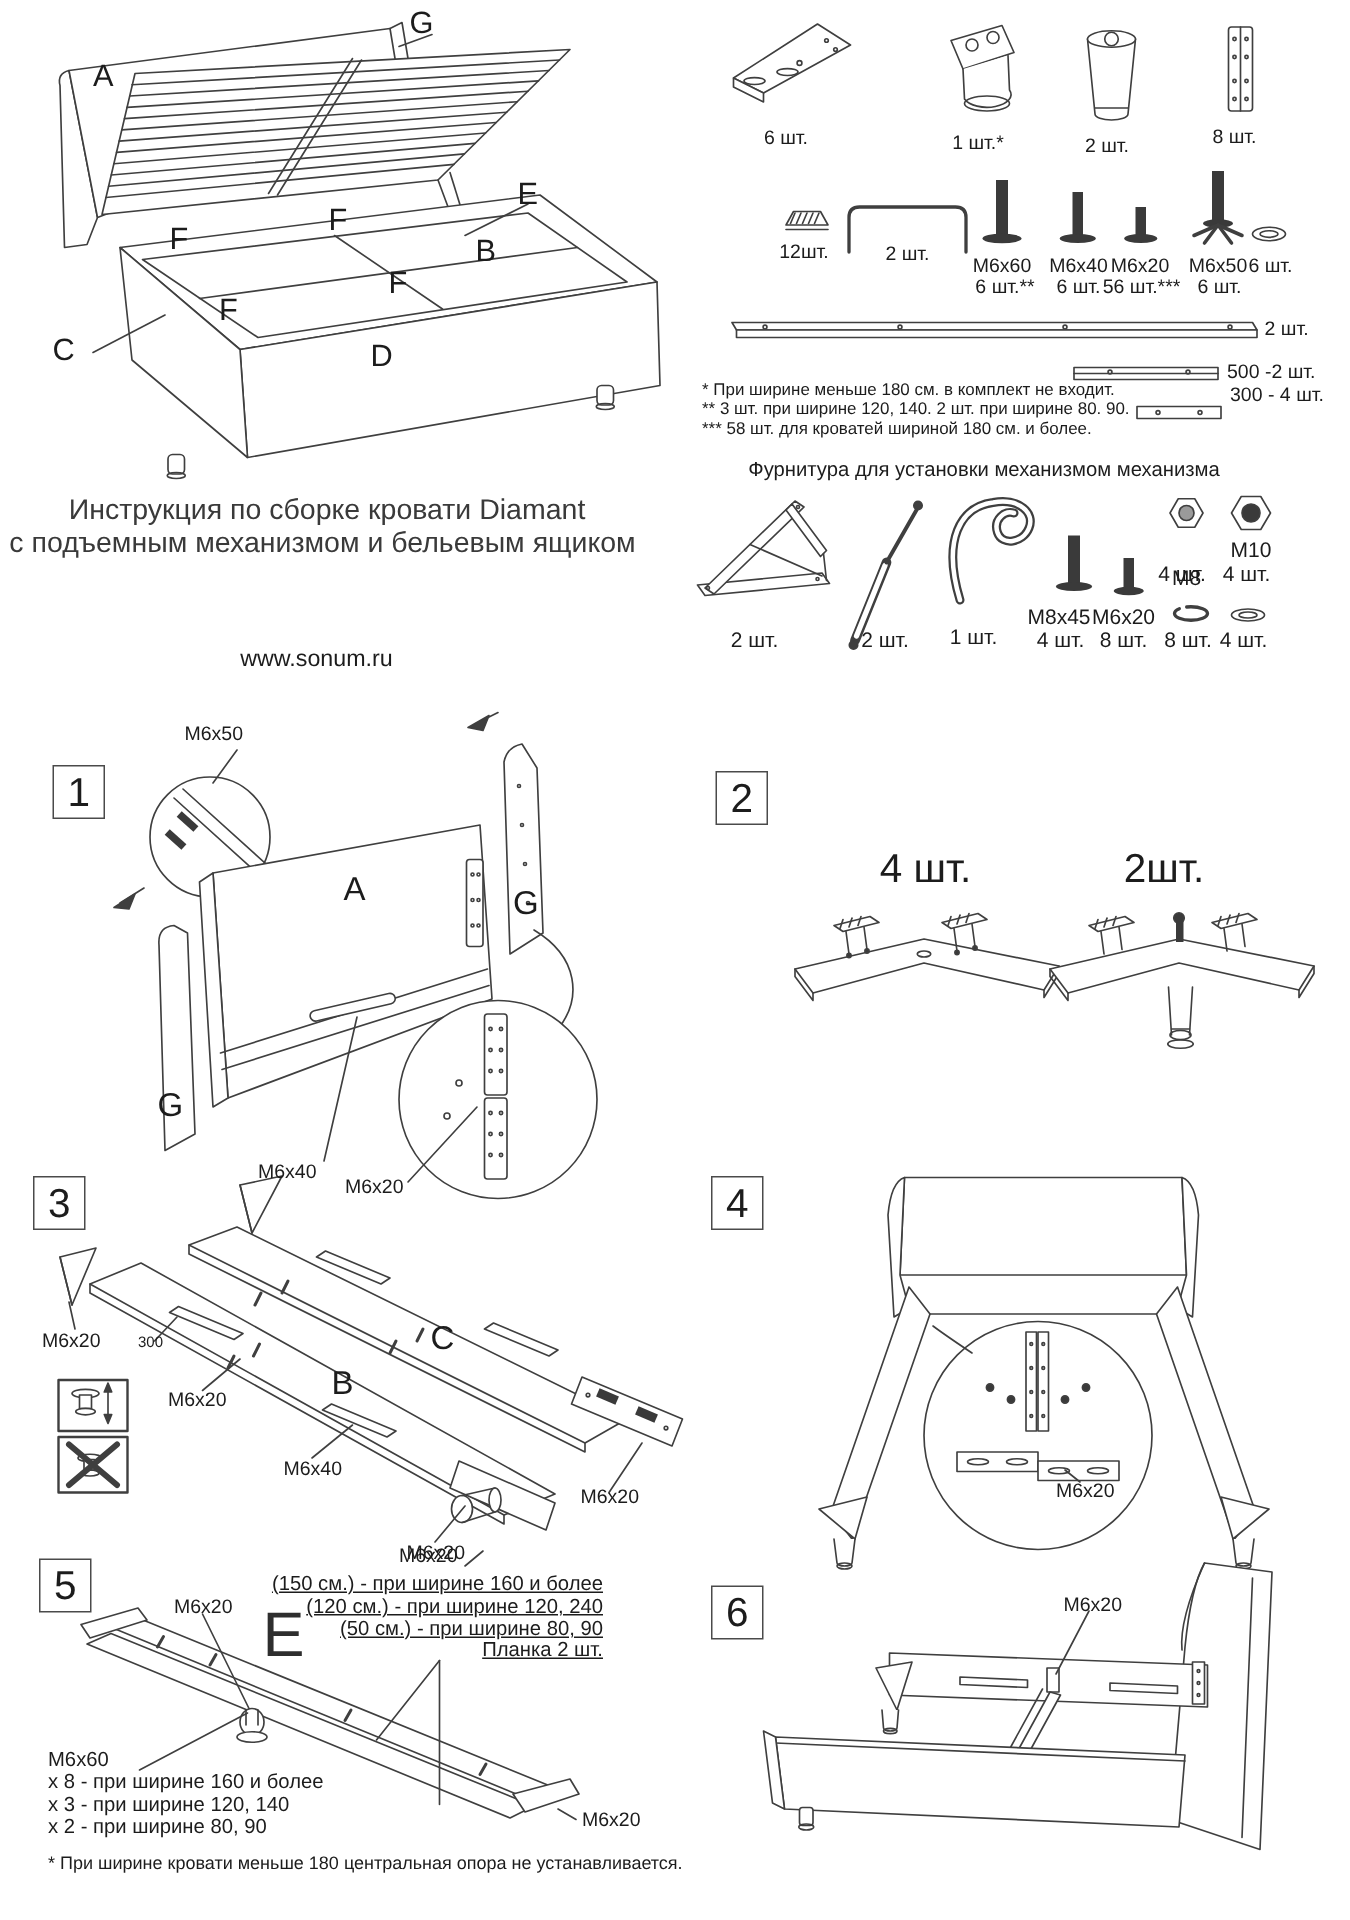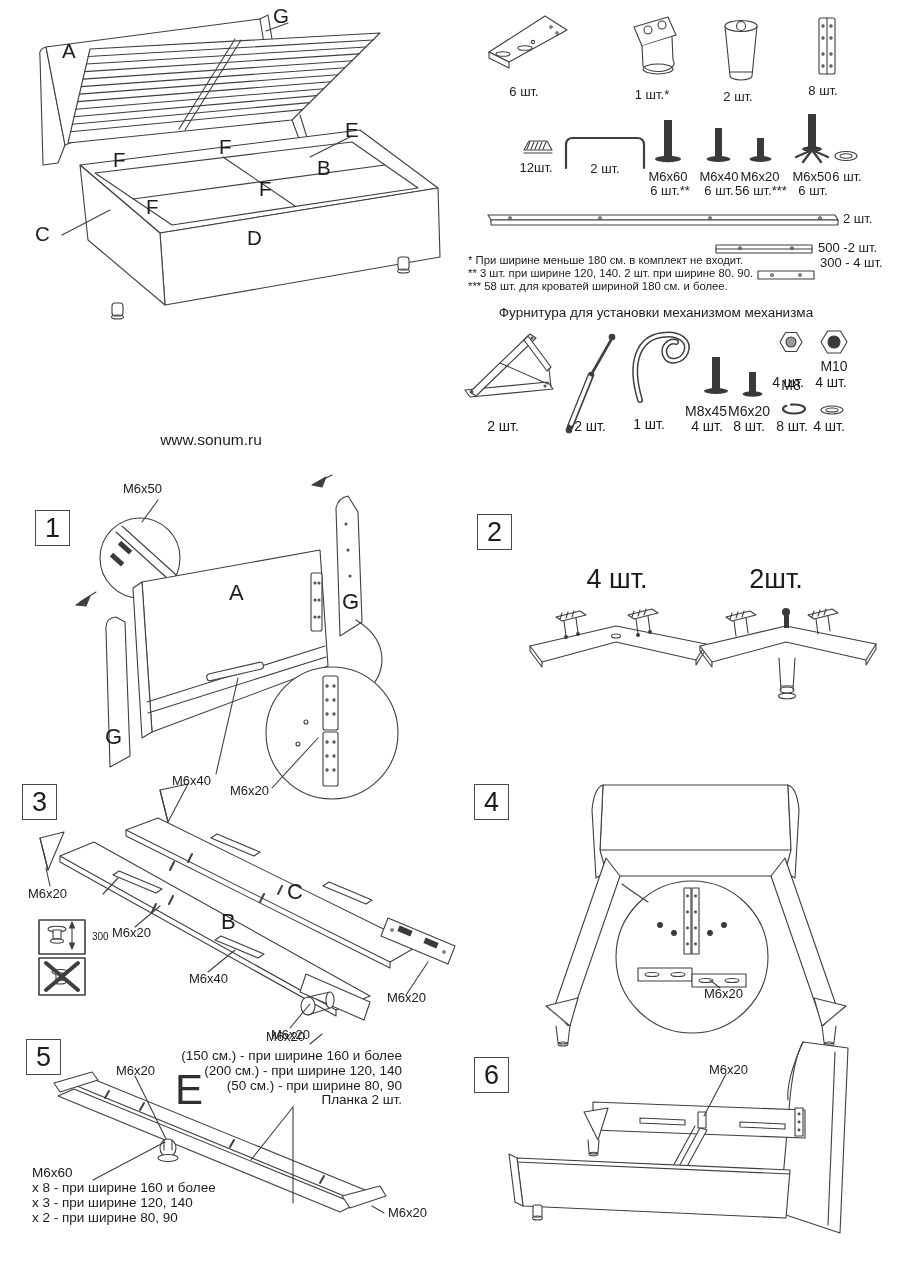--- a/index.html
+++ b/index.html
@@ -1,22 +1,22 @@
 <!DOCTYPE html>
 <html><head>
 <meta charset="utf-8">
 <style>
   html,body{margin:0;padding:0;background:#e8e8e8;}
   .sheet{position:relative;width:900px;height:1280px;background:#ffffff;
          font-family:"Liberation Sans",sans-serif;color:#1c1c1c;overflow:hidden;margin:0 auto;}
   .art{position:absolute;left:0;top:0;}
   .t{position:absolute;white-space:nowrap;line-height:1.05;color:#1c1c1c;}
   .c{transform:translateX(-50%);}
-  .r{transform:translateX(-100%);}
-  .f10{font-size:10px;margin-top:41px;}
+  .r{transform:translateX(-100%);text-decoration:underline;}
+  .f10{font-size:10px;}
   .f11{font-size:11.3px;}
   .f12{font-size:12px;}
   .f13{font-size:13px;}
   .f135{font-size:13.5px;}
   .f14{font-size:14px;}
   .f155{font-size:15.5px;}
   .f19{font-size:19px;color:#3a3a3a;}
   .f20{font-size:20.5px;}
   .f22{font-size:22px;}
   .f27{font-size:27px;}
@@ -473,20 +473,22 @@
   <span class="t f14 c" style="left:707px;top:419px">4 шт.</span>
   <span class="t f14 c" style="left:749px;top:404px">M6x20</span>
   <span class="t f14 c" style="left:749px;top:419px">8 шт.</span>
   <span class="t f14 c" style="left:791px;top:378px">M8</span>
   <span class="t f14 c" style="left:788px;top:375px">4 шт.</span>
   <span class="t f14 c" style="left:834px;top:359px">M10</span>
   <span class="t f14 c" style="left:831px;top:375px">4 шт.</span>
   <span class="t f14 c" style="left:792px;top:419px">8 шт.</span>
   <span class="t f14 c" style="left:829px;top:419px">4 шт.</span>
 
+  <span class="t f19 c" style="left:218px;top:331px">Инструкция по сборке кровати Diamant</span>
+  <span class="t f19 c" style="left:215px;top:353px">с подъемным механизмом и бельевым ящиком</span>
   <span class="t f155 c" style="left:211px;top:432px">www.sonum.ru</span>
 
   <div class="numbox" style="left:35px;top:510px">
       <span>1</span>
     </div>
   <div class="numbox" style="left:477px;top:514px">
       <span>2</span>
     </div>
   <div class="numbox" style="left:22px;top:784px">
       <span>3</span>
@@ -517,27 +519,28 @@
   <span class="t f22" style="left:221px;top:910px">B</span>
   <span class="t f22" style="left:287px;top:880px">C</span>
   <span class="t f13" style="left:189px;top:972px">M6x40</span>
   <span class="t f13" style="left:271px;top:1028px">M6x20</span>
   <span class="t f13" style="left:387px;top:991px">M6x20</span>
 
   <span class="t f13" style="left:704px;top:987px">M6x20</span>
 
   <span class="t f13" style="left:266px;top:1030px">M6x20</span>
   <span class="t f135 r" style="left:402px;top:1049px">(150 см.) - при ширине 160 и более</span>
-  <span class="t f135 r" style="left:402px;top:1064px">(200 см.) - при ширине 120, 140</span>
+  <span class="t f135 r" style="left:402px;top:1064px">(120 см.) - при ширине 120, 240</span>
   <span class="t f135 r" style="left:402px;top:1079px">(50 см.) - при ширине 80, 90</span>
   <span class="t f135 r" style="left:402px;top:1093px">Планка 2 шт.</span>
   <span class="t f13" style="left:116px;top:1064px">M6x20</span>
   <span class="t f42" style="left:175px;top:1068px">E</span>
   <span class="t f135" style="left:32px;top:1166px">M6x60</span>
   <span class="t f135" style="left:32px;top:1181px">x 8 - при ширине 160 и более</span>
   <span class="t f135" style="left:32px;top:1196px">x 3 - при ширине 120, 140</span>
   <span class="t f135" style="left:32px;top:1211px">x 2 - при ширине 80, 90</span>
   <span class="t f13" style="left:388px;top:1206px">M6x20</span>
 
   <span class="t f13" style="left:709px;top:1063px">M6x20</span>
 
+  <span class="t f12" style="left:32px;top:1236px" ind="">* При ширине кровати меньше 180 центральная опора не устанавливается.</span>
 
 </div>
 
 </body></html>

